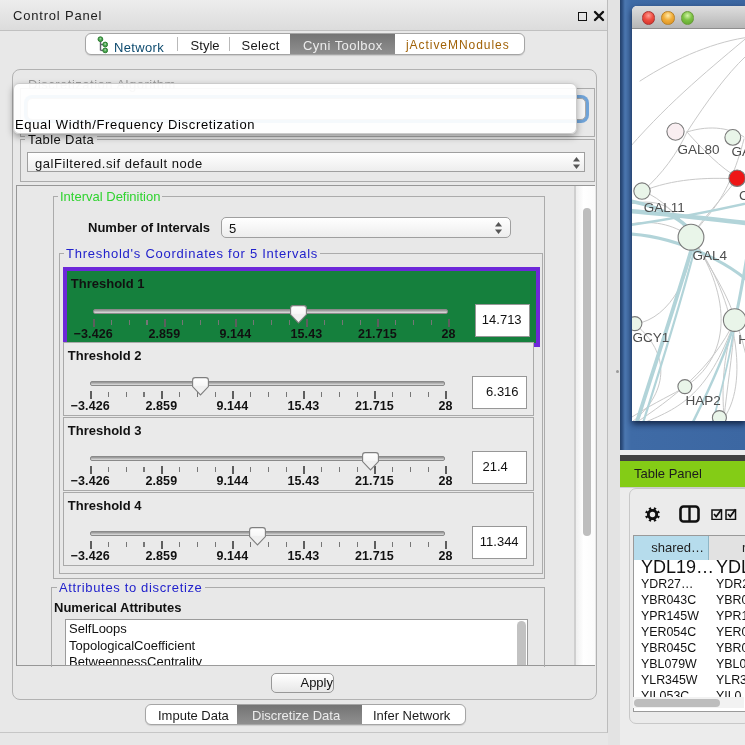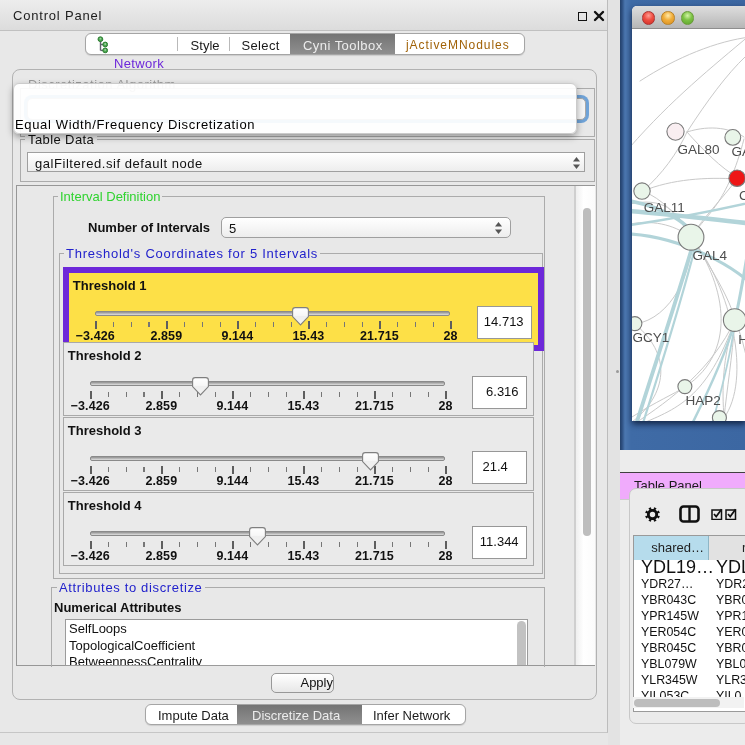--- a/index.html
+++ b/index.html
@@ -30,21 +30,21 @@
             <circle cx="6.4" cy="4.2" r="2.4"></circle>
             <circle cx="11.2" cy="9.5" r="2.4"></circle>
             <circle cx="11.2" cy="15.4" r="2.4"></circle>
           </g>
           <g fill="#9ed4a0">
             <circle cx="6.4" cy="3.7" r="0.9"></circle>
             <circle cx="11.2" cy="9" r="0.9"></circle>
             <circle cx="11.2" cy="14.9" r="0.9"></circle>
           </g>
         </svg>
-      <span class="abs" style="left:28px;top:20px;font-size:13px;color:#6d28d9;letter-spacing:0.35px">Network</span>
+      <span class="abs" style="left:28px;top:4px;font-size:13px;color:#0c4a6e;letter-spacing:0.35px">Network</span>
     </div>
     <div class="abs" style="left:90.7px;top:3px;width:1px;height:14px;background:#b9b9b9"></div>
     <span class="abs" style="left:104.6px;top:4px;font-size:13px;color:#1a1a1a">Style</span>
     <div class="abs" style="left:143.1px;top:3px;width:1px;height:14px;background:#b9b9b9"></div>
     <span class="abs" style="left:155.5px;top:4px;font-size:13px;color:#1a1a1a;letter-spacing:0.35px">Select</span>
     <div class="abs" style="left:204px;top:0;width:105px;height:20px;background:linear-gradient(#747474,#8f8f8f);"></div>
     <span class="abs" style="left:217px;top:4px;font-size:13px;color:#ececec;letter-spacing:0.45px">Cyni Toolbox</span>
     <span class="abs" style="left:320px;top:4px;font-size:12px;color:#a16207;letter-spacing:0.95px">jActiveMNodules</span>
   </div>
 
@@ -78,21 +78,21 @@
     <span class="abs" style="left:7px;top:3px;font-size:13px;color:#111">5</span>
     <svg class="abs" style="left:272px;top:3px" width="9" height="14" viewBox="0 0 9 14">
         <path d="M4.5,1 L8,5.5 L1,5.5 z" fill="#555"></path>
         <path d="M4.5,13 L1,8.5 L8,8.5 z" fill="#555"></path>
       </svg>
   </div>
 
   <div class="abs" style="left:58.5px;top:253px;width:482px;height:319px;border:1px solid #ababab"></div>
   <div class="abs" style="left:64px;top:246px;padding:0 2px;background:#e8e8e8;font-size:13px;color:#2222cc;letter-spacing:0.75px">Threshold's Coordinates for 5 Intervals</div>
 
-  <div style="position:absolute;left:62.8px;top:267px;width:469.2px;height:72px;border:6px solid #6d28d9;background:#fde047">
+  <div style="position:absolute;left:62.8px;top:267px;width:469.2px;height:72px;border:4px solid #6d28d9;background:#15803d">
 <div style="position:absolute;left:4px;top:5px;font-size:13px;font-weight:bold;color:#111">Threshold 1</div>
 <div style="position:absolute;left:26.4px;top:38px;width:355.3px;height:4.5px;border-radius:2px;background:linear-gradient(#8f8f8f,#e0e0e0);border:1px solid #8a8a8a;box-sizing:border-box"></div>
 <div style="position:absolute;left:26.4px;top:49px;width:1.2px;height:5px;background:#767676"></div>
       <div style="position:absolute;left:44.2px;top:49px;width:1.2px;height:5px;background:#767676"></div>
       <div style="position:absolute;left:61.9px;top:49px;width:1.2px;height:5px;background:#767676"></div>
       <div style="position:absolute;left:79.7px;top:49px;width:1.2px;height:5px;background:#767676"></div>
       <div style="position:absolute;left:97.5px;top:49px;width:1.2px;height:5px;background:#767676"></div>
       <div style="position:absolute;left:115.2px;top:49px;width:1.2px;height:5px;background:#767676"></div>
       <div style="position:absolute;left:133.0px;top:49px;width:1.2px;height:5px;background:#767676"></div>
       <div style="position:absolute;left:150.8px;top:49px;width:1.2px;height:5px;background:#767676"></div>
@@ -379,21 +379,21 @@
 <text x="106.2" y="314.5">H</text>
 <text x="53.4" y="375.7">HAP2</text>
 
 </g>
 </svg>
     </div>
   </div>
 </div>
 
 <div class="abs" style="left:620px;top:450px;width:125px;height:295px;background:#ececec">
-  <div class="abs" style="left:0;top:22px;width:125px;height:26px;background:#f0abfc;border-top:1px solid #404040;border-bottom:1px solid #cccccc">
+  <div class="abs" style="left:0;top:5px;width:125px;height:26px;background:#84cc16;border-top:6px solid #404040;border-bottom:1px solid #cccccc">
     <span class="abs" style="left:14px;top:5px;font-size:13px;color:#1c1c1c">Table Panel</span>
   </div>
   <div class="abs" style="left:9px;top:38px;width:120px;height:234px;background:#ebebeb;border:1px solid #c8c8c8;border-radius:7px"></div>
 
   <svg class="abs" style="left:25px;top:57px" width="15" height="15" viewBox="0 0 16 16">
       <path fill="#111" fill-rule="evenodd" d="M14.71,3.64 L15.83,6.34 L13.77,6.77 A5.9,5.9 0 0 1 13.77,9.23 L15.83,9.66 L14.71,12.36 L12.95,11.21 A5.9,5.9 0 0 1 11.21,12.95 L12.36,14.71 L9.66,15.83 L9.23,13.77 A5.9,5.9 0 0 1 6.77,13.77 L6.34,15.83 L3.64,14.71 L4.79,12.95 A5.9,5.9 0 0 1 3.05,11.21 L1.29,12.36 L0.17,9.66 L2.23,9.23 A5.9,5.9 0 0 1 2.23,6.77 L0.17,6.34 L1.29,3.64 L3.05,4.79 A5.9,5.9 0 0 1 4.79,3.05 L3.64,1.29 L6.34,0.17 L6.77,2.23 A5.9,5.9 0 0 1 9.23,2.23 L9.66,0.17 L12.36,1.29 L11.21,3.05 A5.9,5.9 0 0 1 12.95,4.79 Z M8,5.1 A2.9,2.9 0 1 0 8,10.9 A2.9,2.9 0 1 0 8,5.1 Z"></path>
     </svg>
   <svg class="abs" style="left:59px;top:55px" width="21" height="18" viewBox="0 0 21 18">
       <rect x="1.5" y="1.5" width="18" height="15" rx="3" fill="none" stroke="#111" stroke-width="2.6"></rect>
       <path d="M10.5,2 L10.5,16" stroke="#111" stroke-width="2.4"></path>

